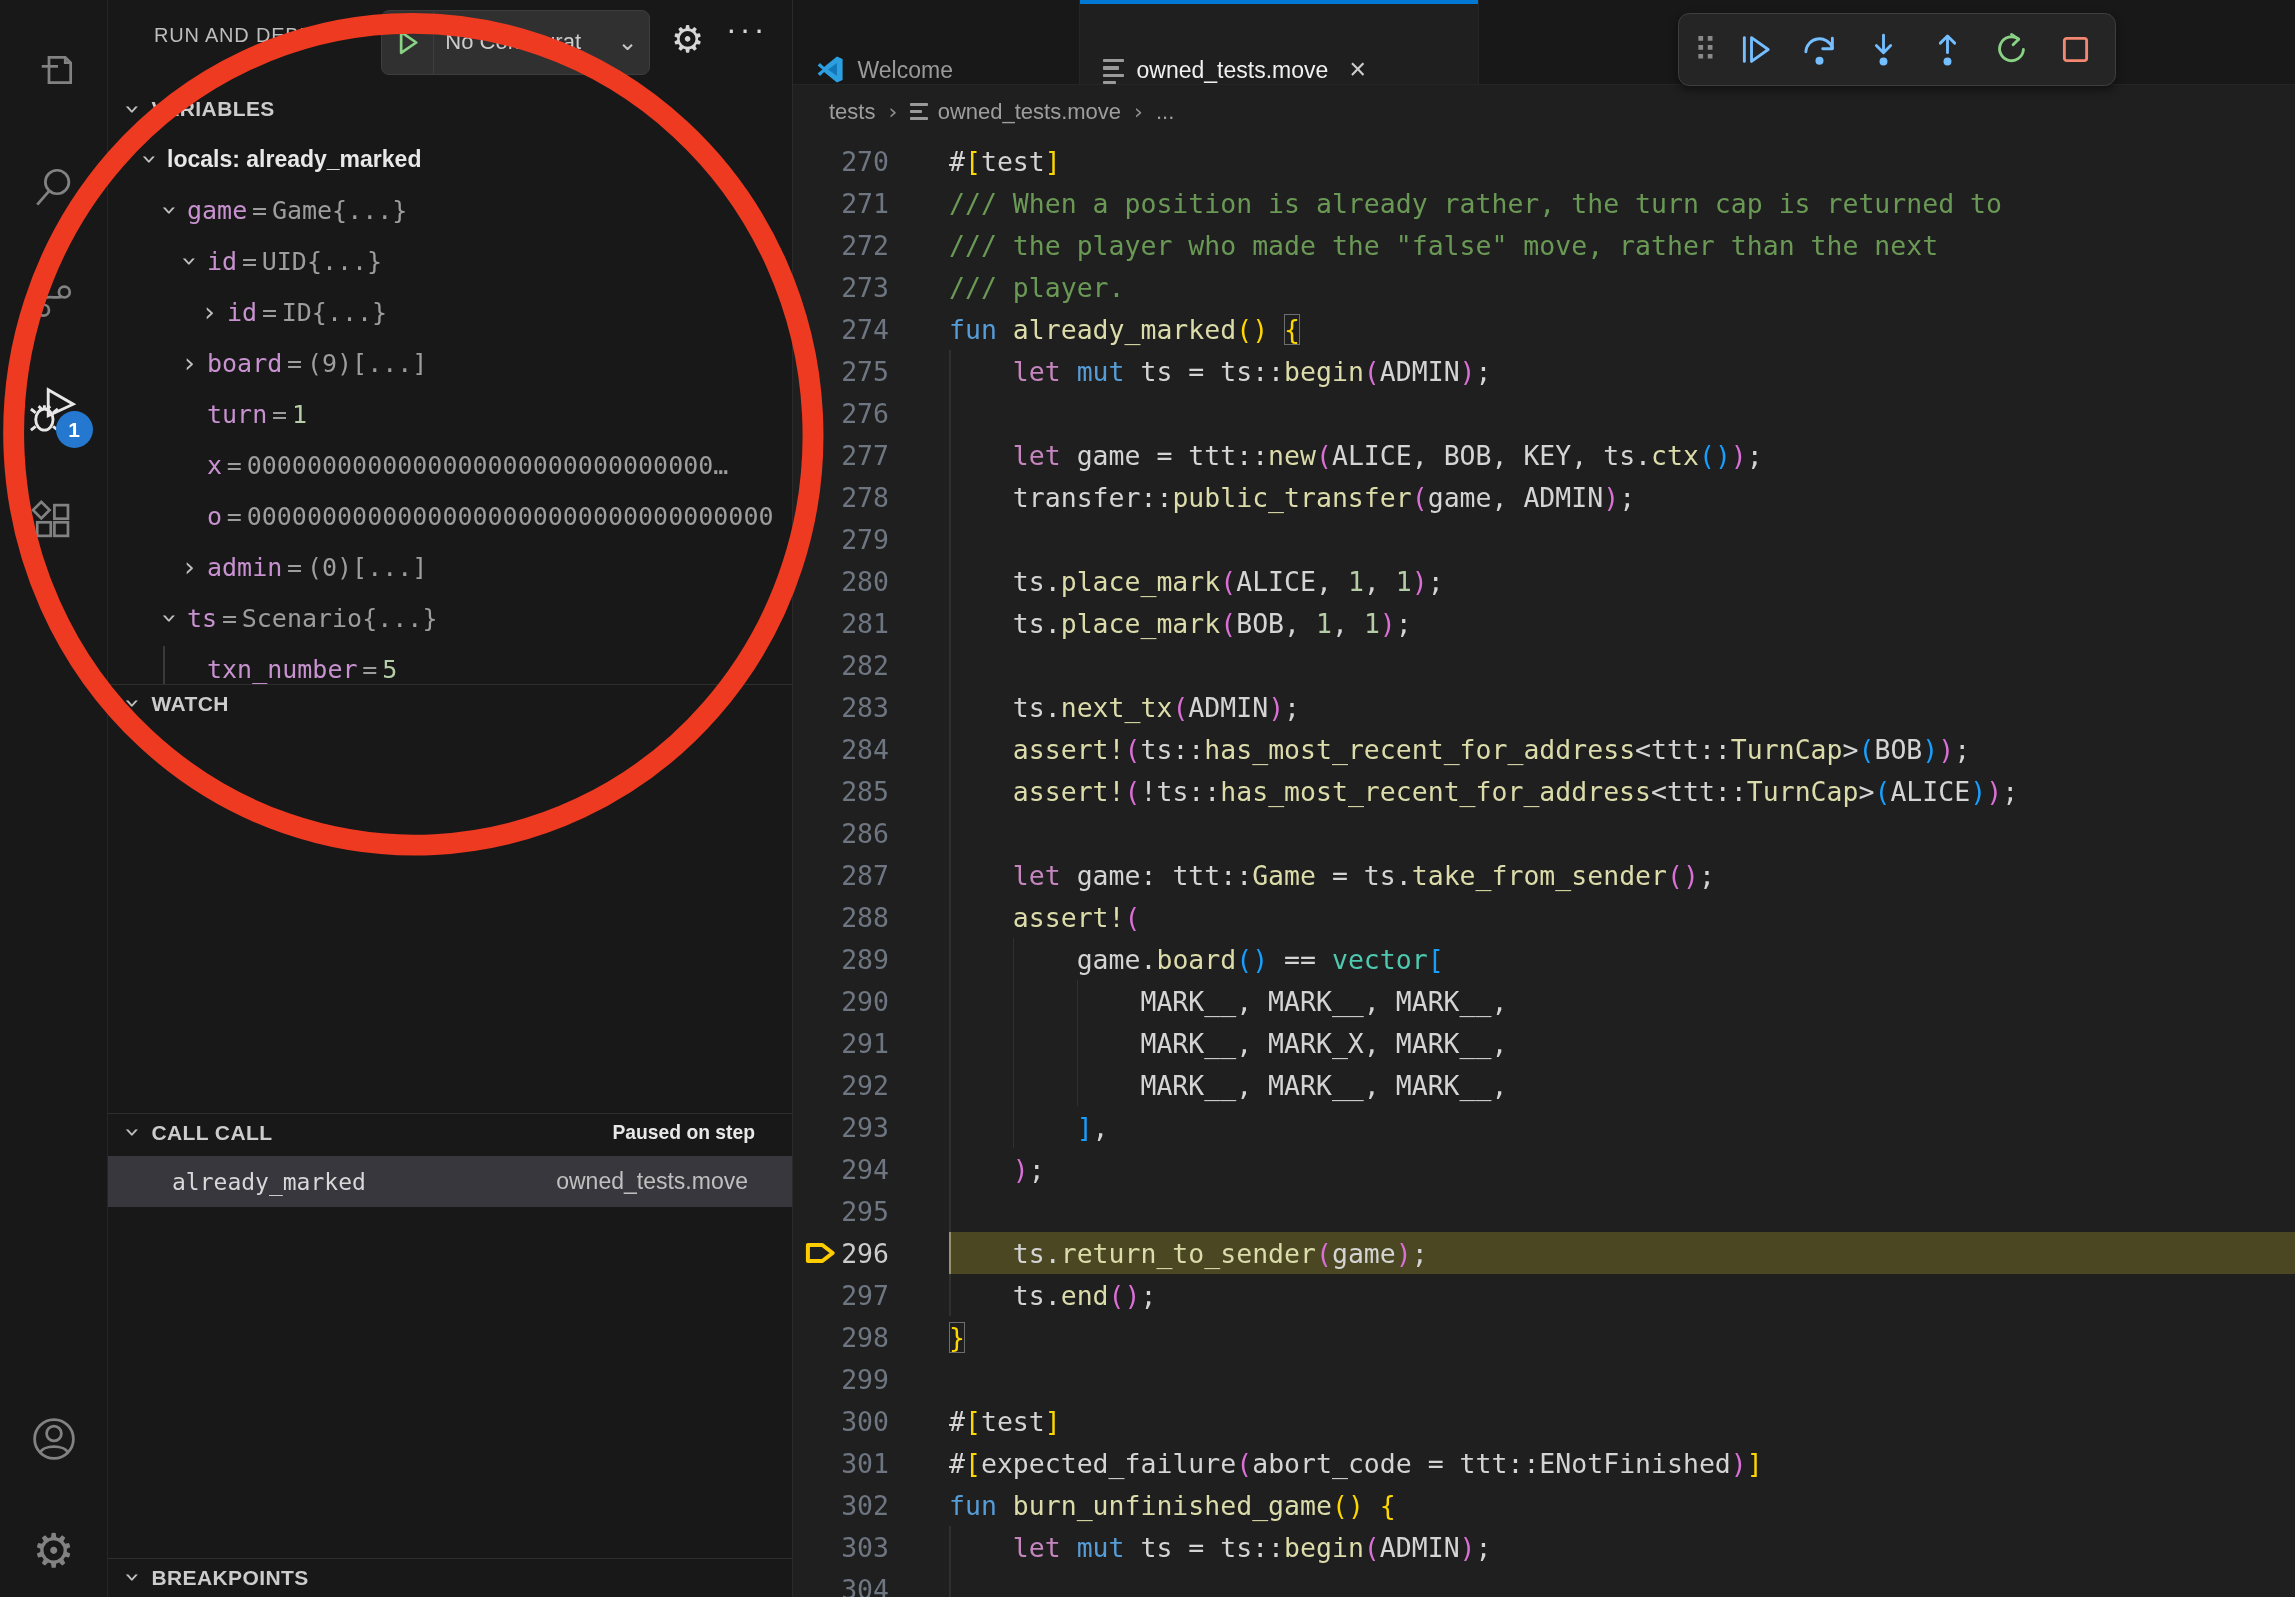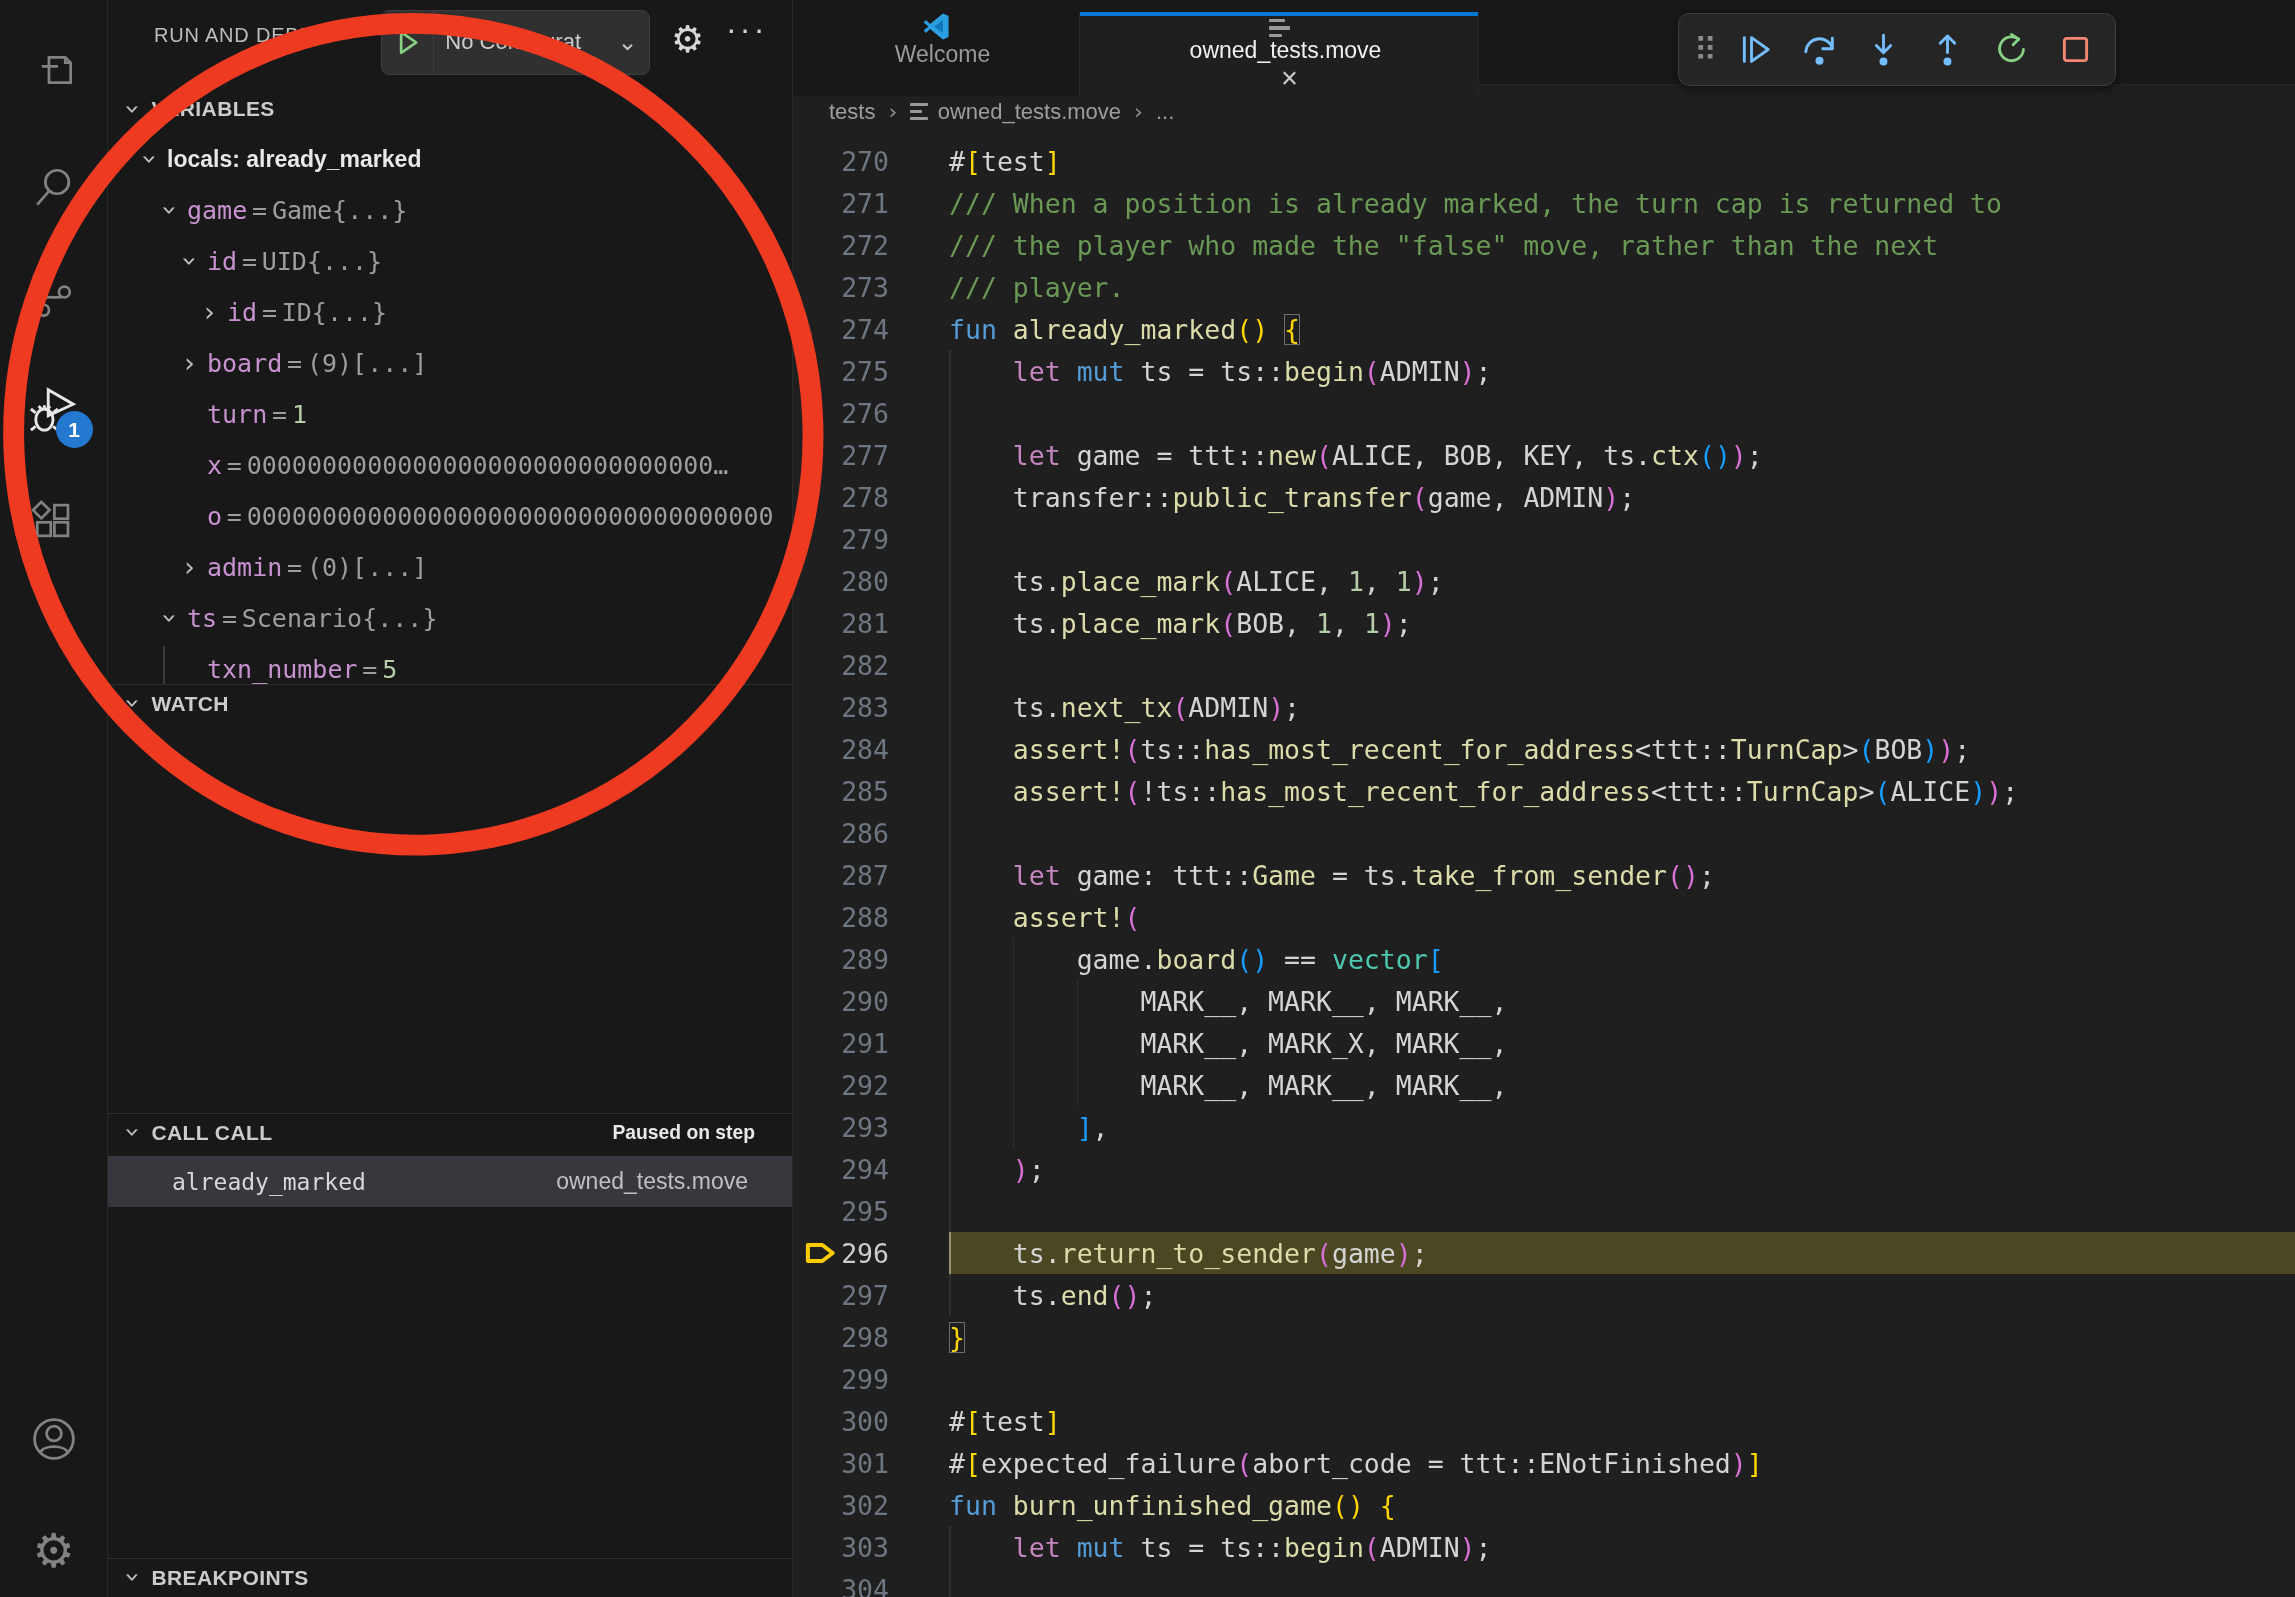--- a/index.html
+++ b/index.html
@@ -44,21 +44,21 @@
 
   #callstack-header .badge{margin-left:auto;margin-right:37px;font-size:19.3px;font-weight:bold;color:#e8e8e8;}
   #callstack-list{position:absolute;left:0;top:1156px;width:100%;}
   .frame-row{display:flex;align-items:center;height:51px;background:#37373d;padding:0 44px 0 64px;cursor:pointer;}
   .frame-name{font-family:"DejaVu Sans Mono",monospace;font-size:23px;color:#d8d8d8;}
   .frame-file{margin-left:auto;font-size:23px;color:#c0c0c0;}
 
   
   #editor{position:absolute;left:793px;top:0;width:1502px;height:1597px;background:#1f1f1f;}
   #tabbar{position:absolute;left:0;top:0;width:100%;height:84px;background:#181818;border-bottom:0.8px solid #252525;}
-  .tab{position:absolute;top:12px;height:84px;display:flex;align-items:center;padding:0 22.5px;box-sizing:border-box;cursor:pointer;flex-direction:column;}
+  .tab{position:absolute;top:0;height:84px;display:flex;align-items:flex-end;padding:0 22.5px;box-sizing:border-box;cursor:pointer;}
   .tab.inactive{background:#181818;color:#9a9a9a;}
   .tab.active{background:#1f1f1f;color:#f0f0f0;height:84px;border-left:0.8px solid #252525;border-right:0.8px solid #252525;}
   .tab.active::before{content:"";position:absolute;left:0;top:0;width:100%;height:4px;background:#0078d4;}
   .tab-label{font-size:23px;margin-left:13px;}
   .tab-close{font-size:29px;color:#cccccc;margin-left:21px;cursor:pointer;line-height:1;}
   .movelines{display:inline-flex;flex-direction:column;gap:4px;}
   .movelines i{display:block;height:3.2px;background:#9a9a9a;border-radius:0.8px;}
 
   #breadcrumb{position:absolute;left:0;top:84px;width:100%;height:55px;display:flex;align-items:center;padding-left:36px;box-sizing:border-box;color:#9d9d9d;font-size:22px;}
   #breadcrumb .crumb{cursor:pointer;}
@@ -332,21 +332,21 @@
       <span class="crumb">...</span>
     </div>
 
     <div id="code">
         <div class="line">
           <div class="gutter">270</div>
           <div class="txt"><span>#</span><span class="tok-b1">[</span><span>test</span><span class="tok-b1">]</span></div>
         </div>
         <div class="line">
           <div class="gutter">271</div>
-          <div class="txt"><span class="tok-com">/// When a position is already marked, the turn cap is returned to</span></div>
+          <div class="txt"><span class="tok-com">/// When a position is already rather, the turn cap is returned to</span></div>
         </div>
         <div class="line">
           <div class="gutter">272</div>
           <div class="txt"><span class="tok-com">/// the player who made the "false" move, rather than the next</span></div>
         </div>
         <div class="line">
           <div class="gutter">273</div>
           <div class="txt"><span class="tok-com">/// player.</span></div>
         </div>
         <div class="line">

